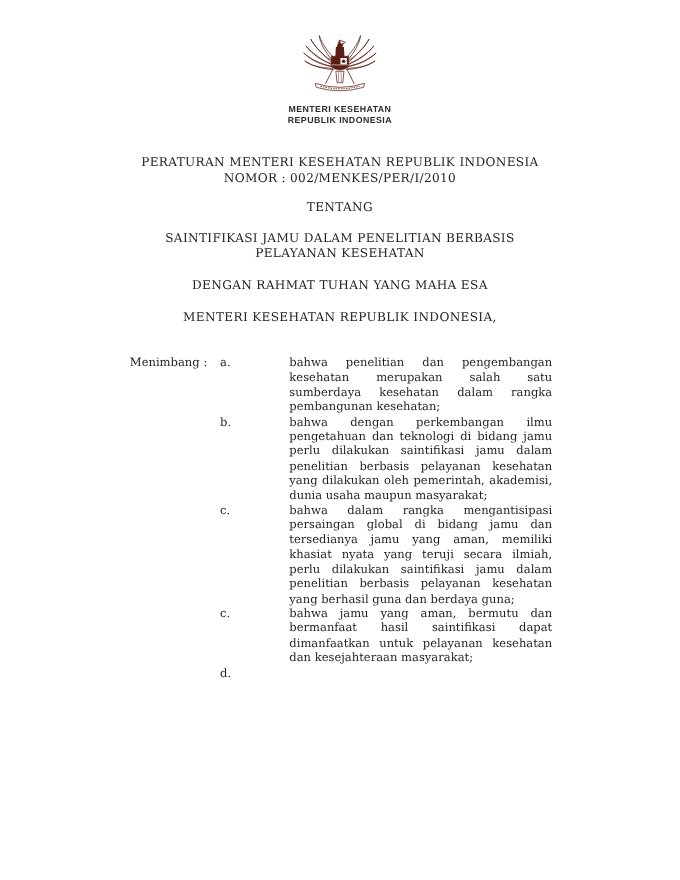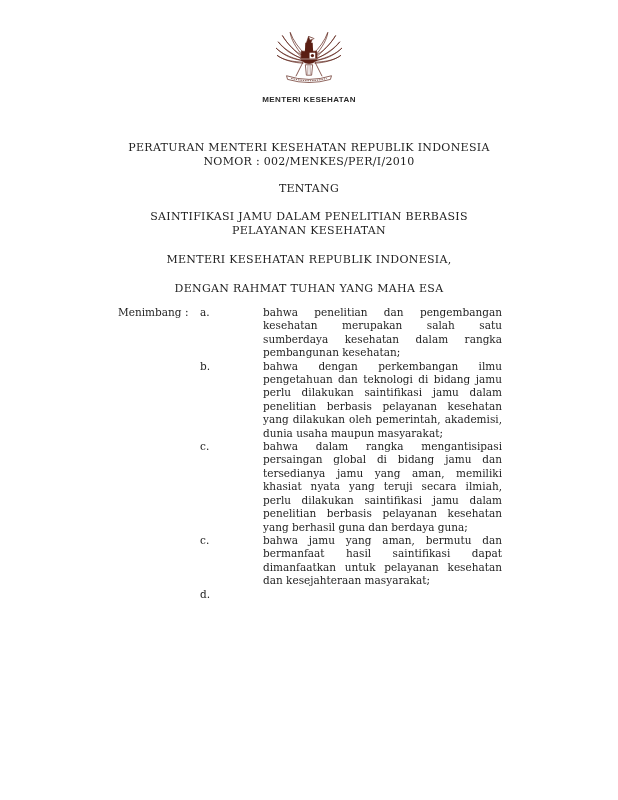--- a/index.html
+++ b/index.html
@@ -53,21 +53,21 @@
     letter-spacing: 0.3px;
   }
   .title-block p { margin: 0; }
   .tb-gap-1 { margin-top: 13px !important; }
   .tb-gap-2 { margin-top: 14px !important; }
   .tb-gap-3 { margin-top: 15px !important; }
 
   
   .menimbang {
     position: absolute;
-    top: 306px;
+    top: 324px;
     left: 118px;
     width: 384px;
     font-size: 10.5px;
     line-height: 13.4px;
     display: flex;
     align-items: flex-start;
   }
   .m-label { width: 67px; flex: 0 0 67px; }
   .m-colon { width: 15px; flex: 0 0 15px; }
   .m-items { flex: 1; }
@@ -124,30 +124,31 @@
       <line x1="63" y1="67" x2="62.5" y2="85" stroke="#5a1e13" stroke-width="0.8"></line>
       <line x1="67" y1="67" x2="67.5" y2="85" stroke="#5a1e13" stroke-width="0.8"></line>
 
       <line x1="53" y1="62" x2="40" y2="88" stroke="#5a1e13" stroke-width="1.4"></line>
       <line x1="77" y1="62" x2="90" y2="88" stroke="#5a1e13" stroke-width="1.4"></line>
 
       <path d="M22,87 Q65,101 108,87 L106,94 Q65,106 24,94 Z" fill="#ffffff" stroke="#5a1e13" stroke-width="1.3" stroke-linejoin="round"></path>
       <path d="M31,92 Q65,101 99,92" stroke="#5a1e13" stroke-width="1.6" fill="none" stroke-dasharray="2.5,2"></path>
     </svg>
     <div class="lh-text">MENTERI KESEHATAN</div>
+    <div class="lh-text">REPUBLIK INDONESIA</div>
   </header>
 
   <section class="title-block">
     <p>PERATURAN MENTERI KESEHATAN REPUBLIK INDONESIA</p>
     <p>NOMOR : 002/MENKES/PER/I/2010</p>
     <p class="tb-gap-1">TENTANG</p>
     <p class="tb-gap-2">SAINTIFIKASI JAMU DALAM PENELITIAN BERBASIS</p>
     <p>PELAYANAN KESEHATAN</p>
+    <p class="tb-gap-3">DENGAN RAHMAT TUHAN YANG MAHA ESA</p>
     <p class="tb-gap-3">MENTERI KESEHATAN REPUBLIK INDONESIA,</p>
-    <p class="tb-gap-3">DENGAN RAHMAT TUHAN YANG MAHA ESA</p>
   </section>
 
   <section class="menimbang">
     <div class="m-label">Menimbang</div>
     <div class="m-colon">:</div>
     <div class="m-items">
 
       <div class="m-item">
         <div class="i-letter">a.</div>
         <div class="i-text">bahwa penelitian dan pengembangan kesehatan merupakan salah satu sumberdaya kesehatan dalam rangka pembangunan kesehatan;</div>

